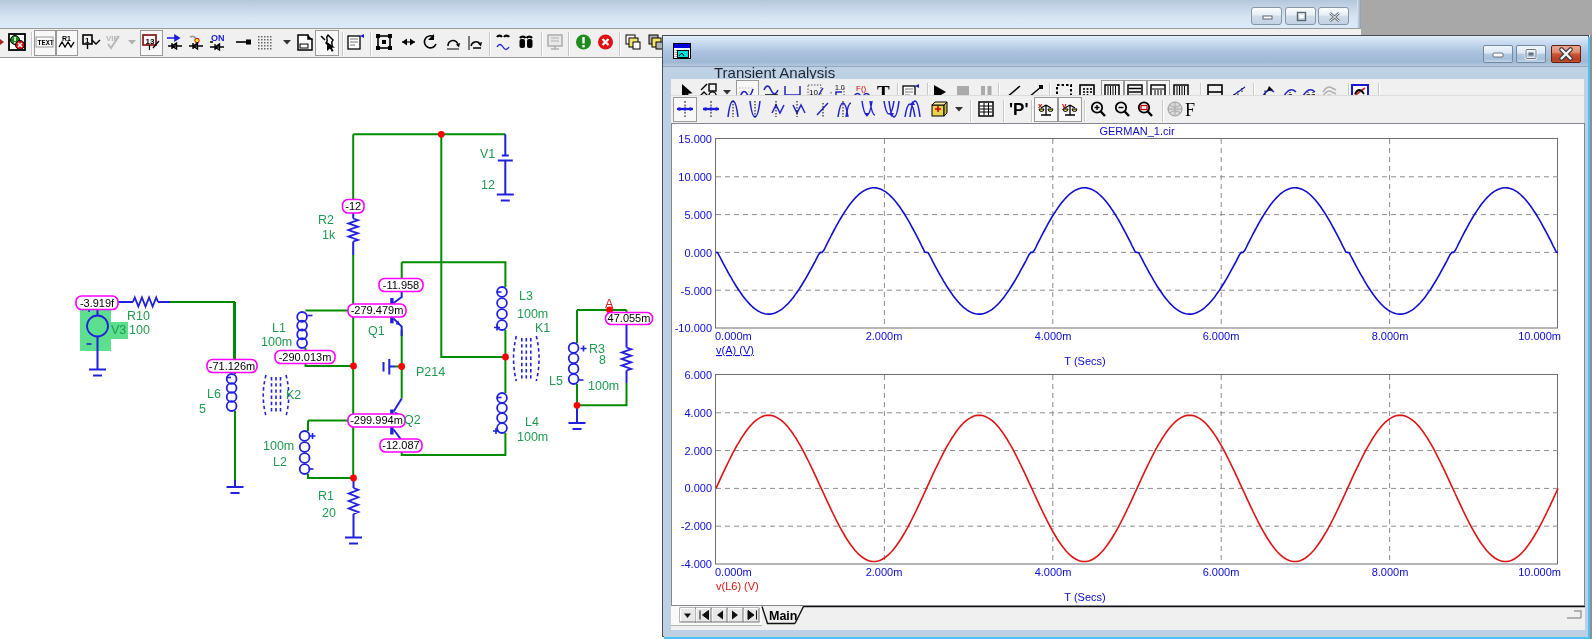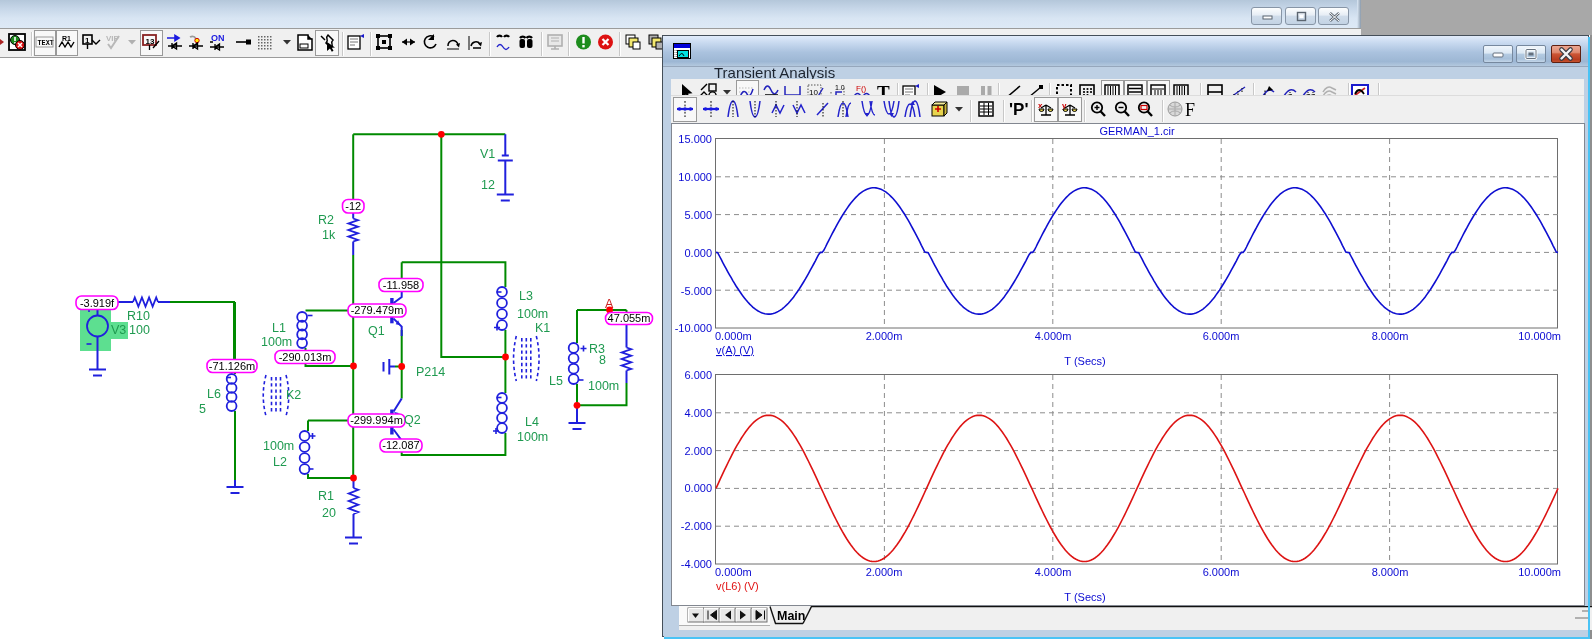--- a/index.html
+++ b/index.html
@@ -19,21 +19,21 @@
 #tw-title{left:0;top:0;width:925px;height:31px;background:linear-gradient(180deg,#e2ecfa 0%,#c9daf0 22%,#aac2de 55%,#9db7d4 85%,#b3c8de 100%);border-bottom:1px solid #96a7bc;}
 #tw-title .txt{position:absolute;left:51px;top:8px;font-size:15px;color:#1c2430;margin-top:20px;}
 .twbtn{top:9px;width:30px;height:18px;border:1px solid #76889e;border-radius:2px;}
 .twbtn.std{background:linear-gradient(180deg,#f0f6fc 0%,#dbe8f4 45%,#b4cbe2 50%,#a7c0da 80%,#c3d5e8 100%);}
 .twbtn.cls{background:linear-gradient(180deg,#eba793 0%,#e08a70 40%,#cc5535 50%,#b83c20 85%,#c4532f 100%);border-color:#5e2012;}
 #tw-tb1{left:1px;top:31px;width:921px;height:28px;background:#f0f0f0;margin-top:12px;}
 #tw-tb2{left:1px;top:59px;width:921px;height:28px;background:#f0f0f0;border-top:1px solid #dcdcdc;}
 #tw-lb{left:1px;top:31px;width:7px;height:563px;background:#bed0e4;}
 #tw-rb{left:921px;top:31px;width:4px;height:563px;background:#bed0e4;}
 #tw-content{left:8px;top:87px;width:914px;height:483px;background:#fff;border:1px solid #828790;}
-#tw-tabbar{left:16px;top:570px;width:914px;height:24px;background:#f0f0f0;}
+#tw-tabbar{left:8px;top:570px;width:914px;height:24px;background:#f0f0f0;}
 #tw-bottom{left:1px;top:594px;width:924px;height:7px;background:#bed0e4;}
 .cyan-r{left:1588px;top:37px;width:2px;height:602px;background:#49c3f5;}
 .cyan-b{left:664px;top:637px;width:926px;height:2px;background:#49c3f5;}
 </style>
 </head>
 <body>
 <div id="stage">
 
   <div class="abs" id="mw-title"></div>
   <div class="abs capbtn" style="left:1251px;">

